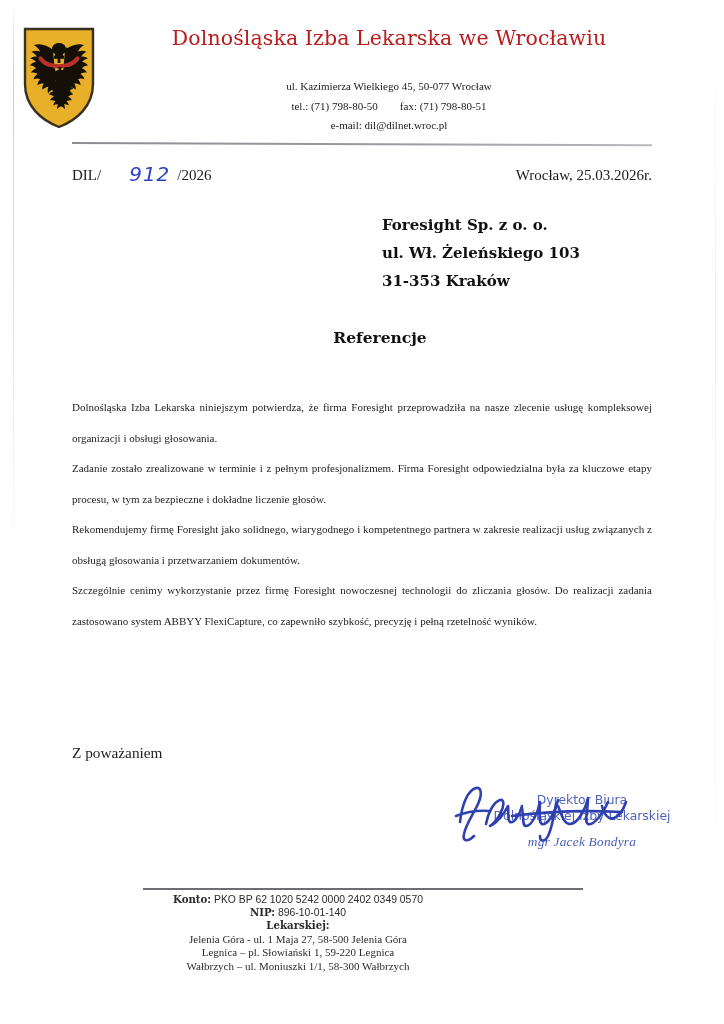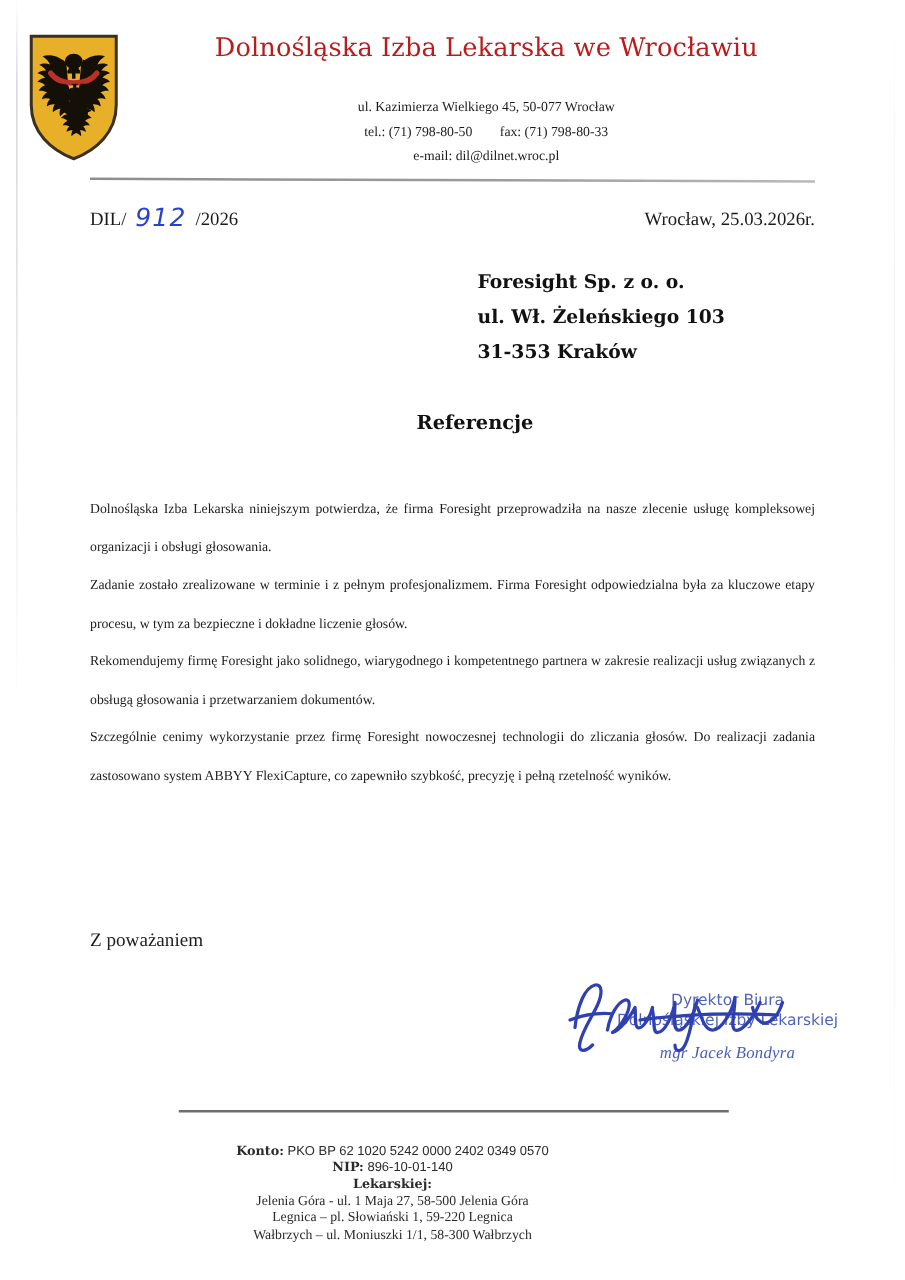--- a/index.html
+++ b/index.html
@@ -94,20 +94,21 @@
   .ref-hand {
     font-family: "DejaVu Sans", "Liberation Sans", sans-serif;
     color: #2a42c8;
     font-size: 20px;
     font-style: italic;
     font-weight: 500;
     letter-spacing: 1px;
     padding: 0 7px;
     position: relative;
     top: 1px;
+    margin-left: 21px;
   }
   .ref-right { font-size: 15px; }
 
   
   .addressee {
     position: absolute;
     left: 382px; top: 211px;
     font-family: "DejaVu Serif", "Liberation Serif", serif;
     font-weight: bold;
     font-size: 15px;
@@ -188,28 +189,27 @@
   
   .rule-bottom {
     position: absolute;
     left: 143px; top: 888px;
     width: 440px;
     height: 1.5px;
     background: #6e6e72;
   }
   .footer {
     position: absolute;
-    left: 16px; top: 893px;
+    left: 0; top: 893px;
     width: 596px;
     text-align: center;
     font-family: "Liberation Sans", "DejaVu Sans", sans-serif;
     font-size: 10.4px;
     line-height: 13.2px;
     color: #2b2b2b;
-    margin-top: 22px;
   }
   .footer b { font-family: "DejaVu Serif", "Liberation Serif", serif; font-size: 10.2px; }
   .footer .deleg { font-family: "Liberation Serif", "DejaVu Serif", serif; font-size: 11px; line-height: 13.6px; }
 </style>
 </head>
 <body>
 
 <div class="page">
 
   <div class="scan-edge-left"></div>
@@ -240,21 +240,21 @@
         <rect x="32" y="30.2" width="10" height="2.6" fill="#141008"></rect>
 
         <text x="37" y="51" text-anchor="middle" font-family="DejaVu Serif, serif" font-size="13.5" font-weight="bold" fill="#141008" letter-spacing="0.5">DIL</text>
       </svg>
     </div>
 
     <div class="header-text">
       <div class="org-title">Dolnośląska Izba Lekarska we Wrocławiu</div>
       <div class="org-contact">
         <div>ul. Kazimierza Wielkiego 45, 50-077 Wrocław</div>
-        <div class="tel-line"><span>tel.: (71) 798-80-50</span><span class="gap"></span><span>fax: (71) 798-80-33</span></div>
+        <div class="tel-line"><span>tel.: (71) 798-80-50</span><span class="gap"></span><span>fax: (71) 798-80-51</span></div>
         <div>e-mail: dil@dilnet.wroc.pl</div>
       </div>
     </div>
   </div>
 
   <div class="rule-top"></div>
 
   <div class="refrow">
     <div class="ref-left"><span>DIL/</span><span class="ref-hand">912</span><span>/2026</span></div>
     <div class="ref-right">Wrocław, 25.03.2026r.</div>

